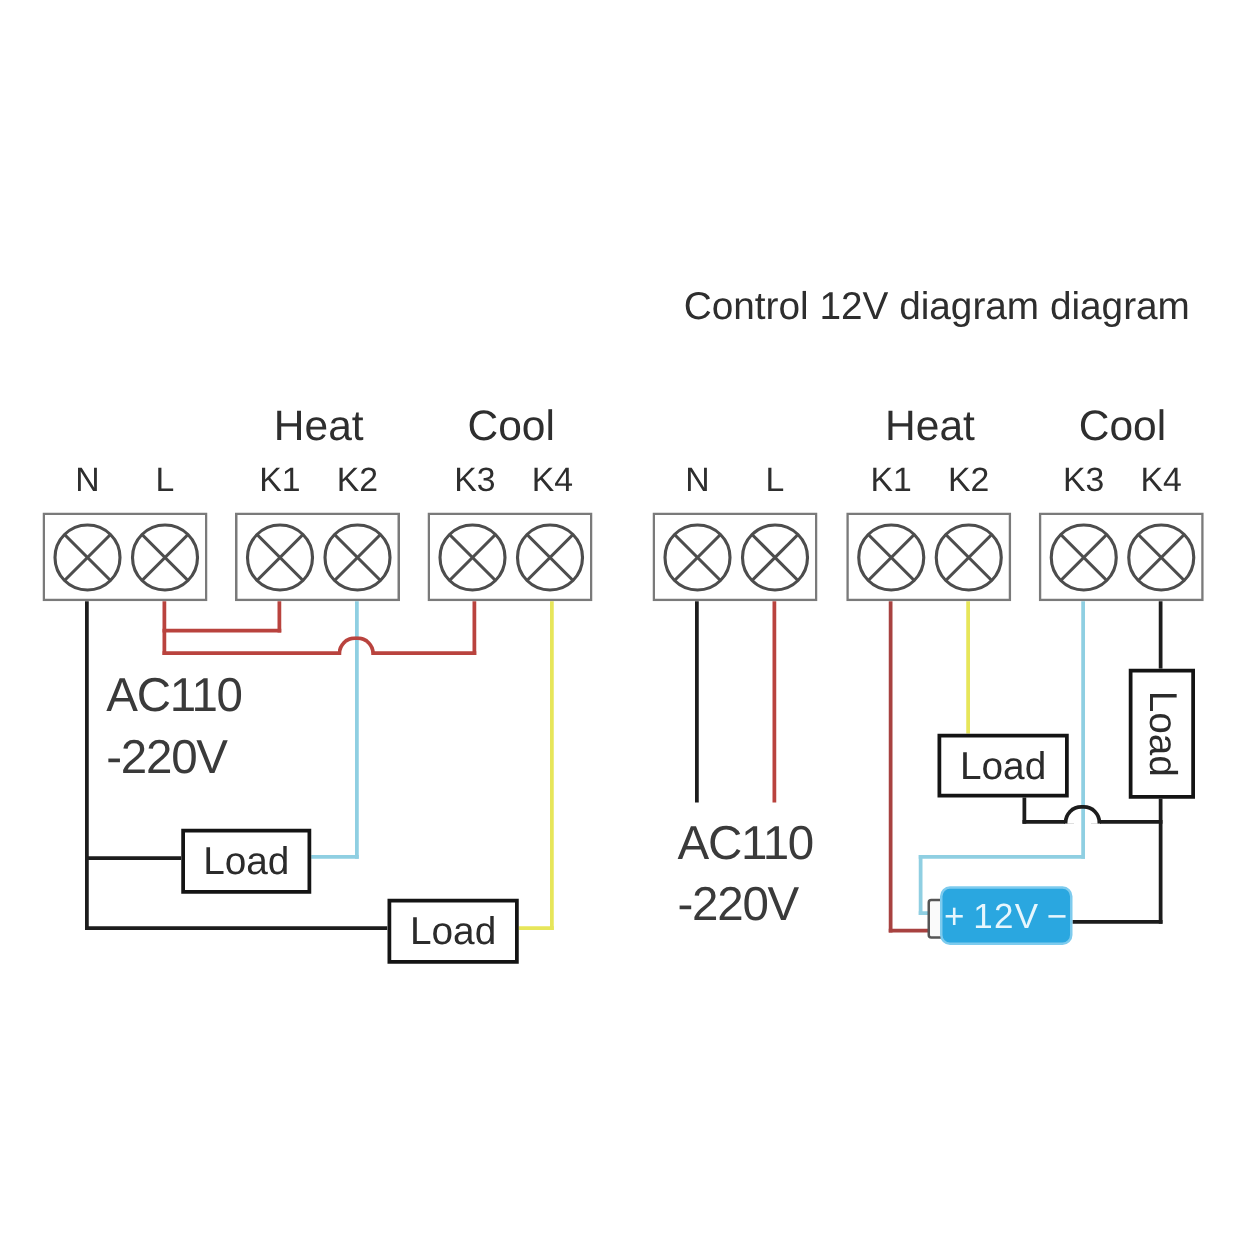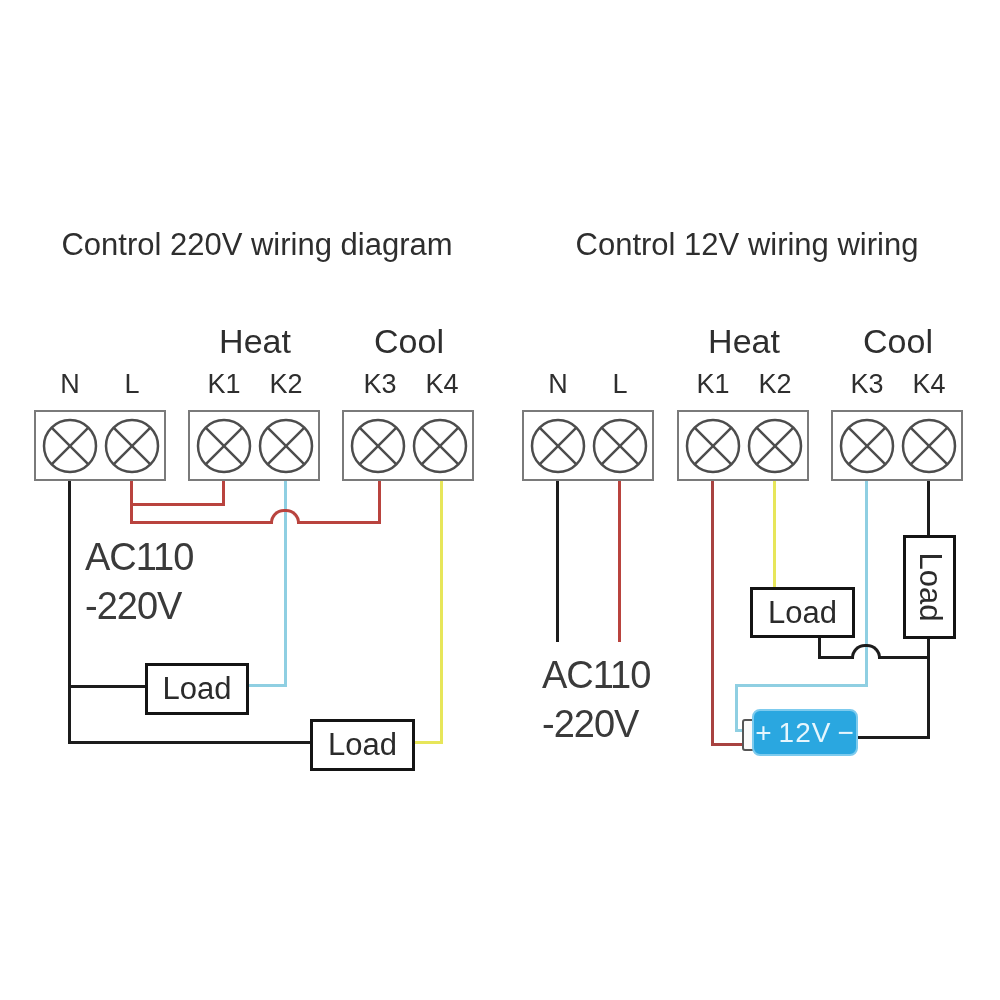--- a/index.html
+++ b/index.html
@@ -59,21 +59,20 @@
     background:#2aa7e0;border:2px solid #7dcbee;border-radius:8px;
     box-sizing:border-box;display:flex;align-items:center;justify-content:center;
     gap:6px;color:#e6f6fd;font-size:28px;letter-spacing:1px;white-space:nowrap;
   }
 </style>
 </head>
 <body>
 
 <div id="canvas">
 
-  <div class="title" style="left:57px;">Control 220V wiring diagram</div>
 
   <div class="group-label" style="left:190px;">Heat</div>
   <div class="group-label" style="left:344px;">Cool</div>
 
   <div class="term-label" style="left:40px;">N</div>
   <div class="term-label" style="left:102px;">L</div>
   <div class="term-label" style="left:194px;">K1</div>
   <div class="term-label" style="left:256px;">K2</div>
   <div class="term-label" style="left:350px;">K3</div>
   <div class="term-label" style="left:412px;">K4</div>
@@ -142,21 +141,21 @@
     <div>-220V</div>
   </div>
 
   <div class="load-box" style="left:145px;top:663px;width:98px;height:46px;">
     <span>Load</span>
   </div>
   <div class="load-box" style="left:310px;top:719px;width:99px;height:46px;">
     <span>Load</span>
   </div>
 
-  <div class="title" style="left:547px;">Control 12V wiring wiring</div>
+  <div class="title" style="left:547px;">Control 12V diagram diagram</div>
 
   <div class="group-label" style="left:679px;">Heat</div>
   <div class="group-label" style="left:833px;">Cool</div>
 
   <div class="term-label" style="left:528px;">N</div>
   <div class="term-label" style="left:590px;">L</div>
   <div class="term-label" style="left:683px;">K1</div>
   <div class="term-label" style="left:745px;">K2</div>
   <div class="term-label" style="left:837px;">K3</div>
   <div class="term-label" style="left:899px;">K4</div>

